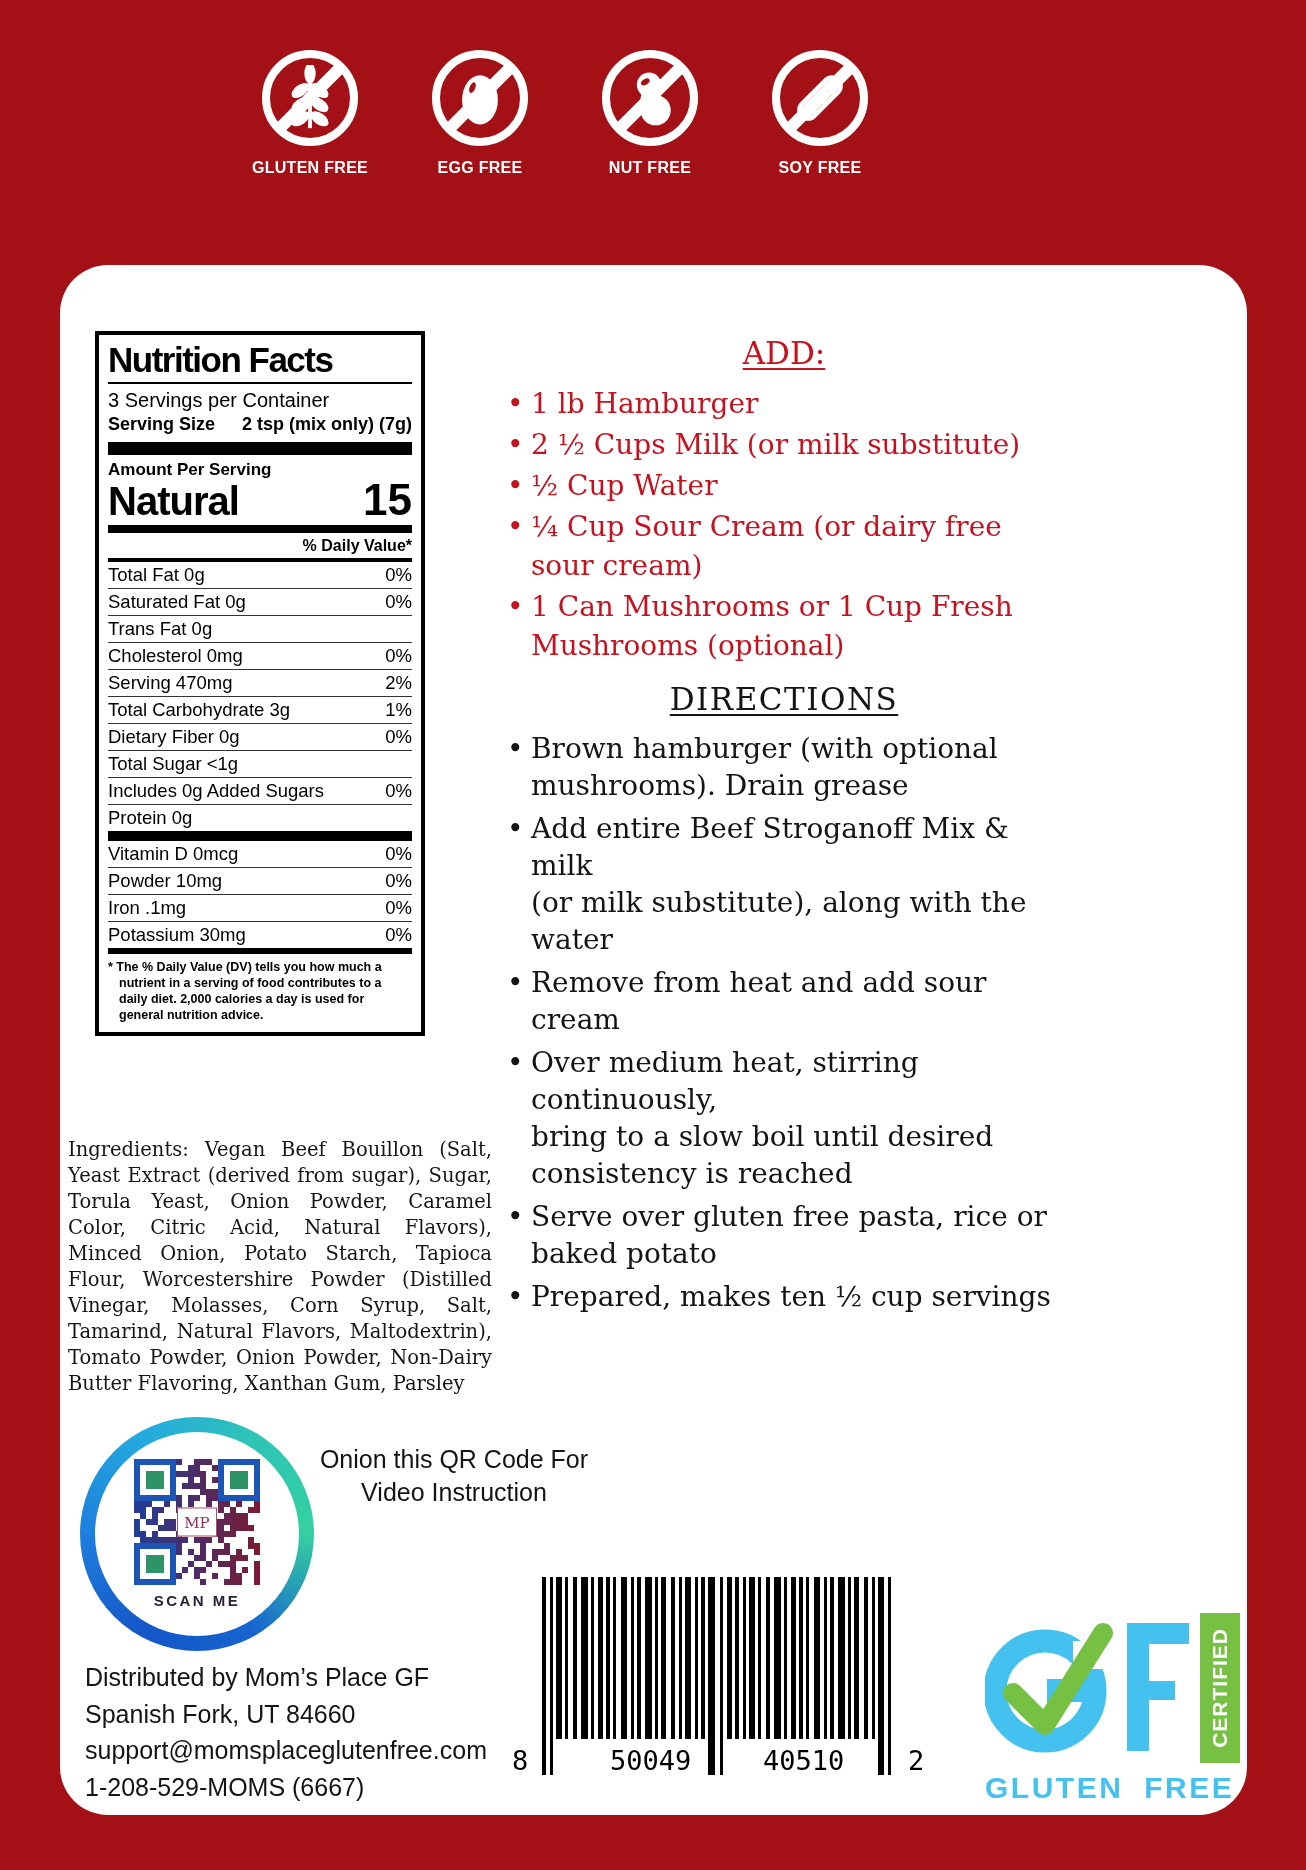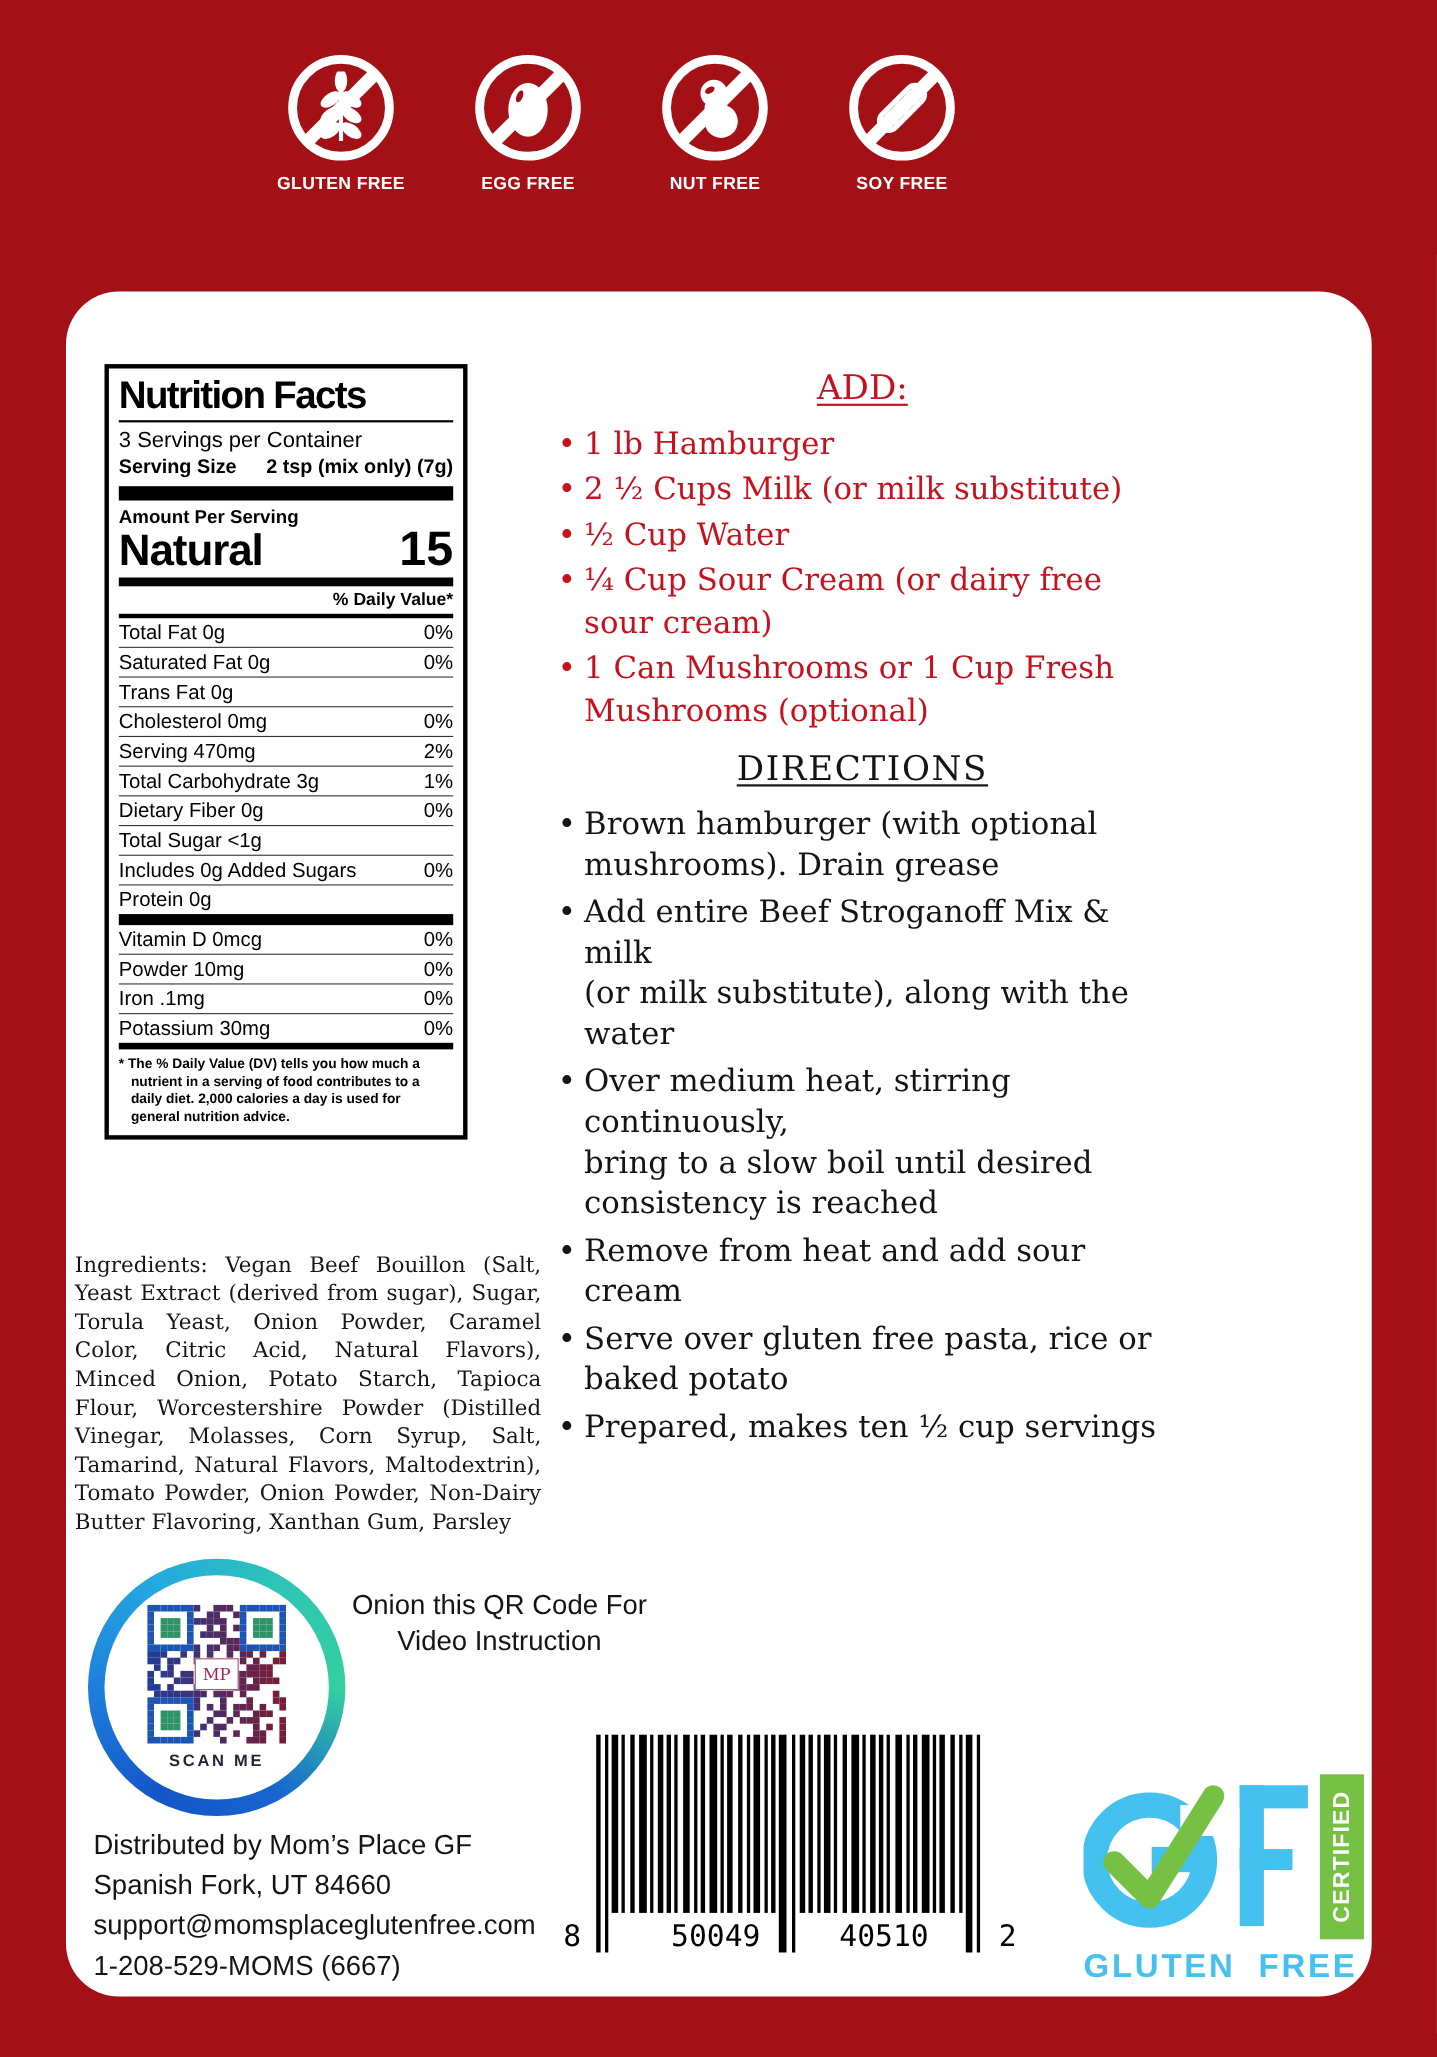--- a/index.html
+++ b/index.html
@@ -263,24 +263,24 @@
           <li>1 Can Mushrooms or 1 Cup Fresh
 Mushrooms (optional)</li>
         </ul>
       <div class="sec-title dir-title">DIRECTIONS</div>
       <ul class="blist dir-list">
 
       <li>Brown hamburger (with optional
 mushrooms).  Drain grease</li>
           <li>Add entire Beef Stroganoff Mix &amp; milk
 (or milk substitute), along with the water</li>
+          <li>Remove from heat and add sour cream</li>
           <li>Over medium heat, stirring continuously,
 bring to a slow boil until desired
 consistency is reached</li>
-          <li>Remove from heat and add sour cream</li>
           <li>Serve over gluten free pasta, rice or
 baked potato</li>
           <li>Prepared, makes ten ½ cup servings</li>
         </ul>
     </div>
 
     <div class="qr-badge">
       <div class="qr-inner">
         <div class="qr-grid" id="qr-grid">
 

